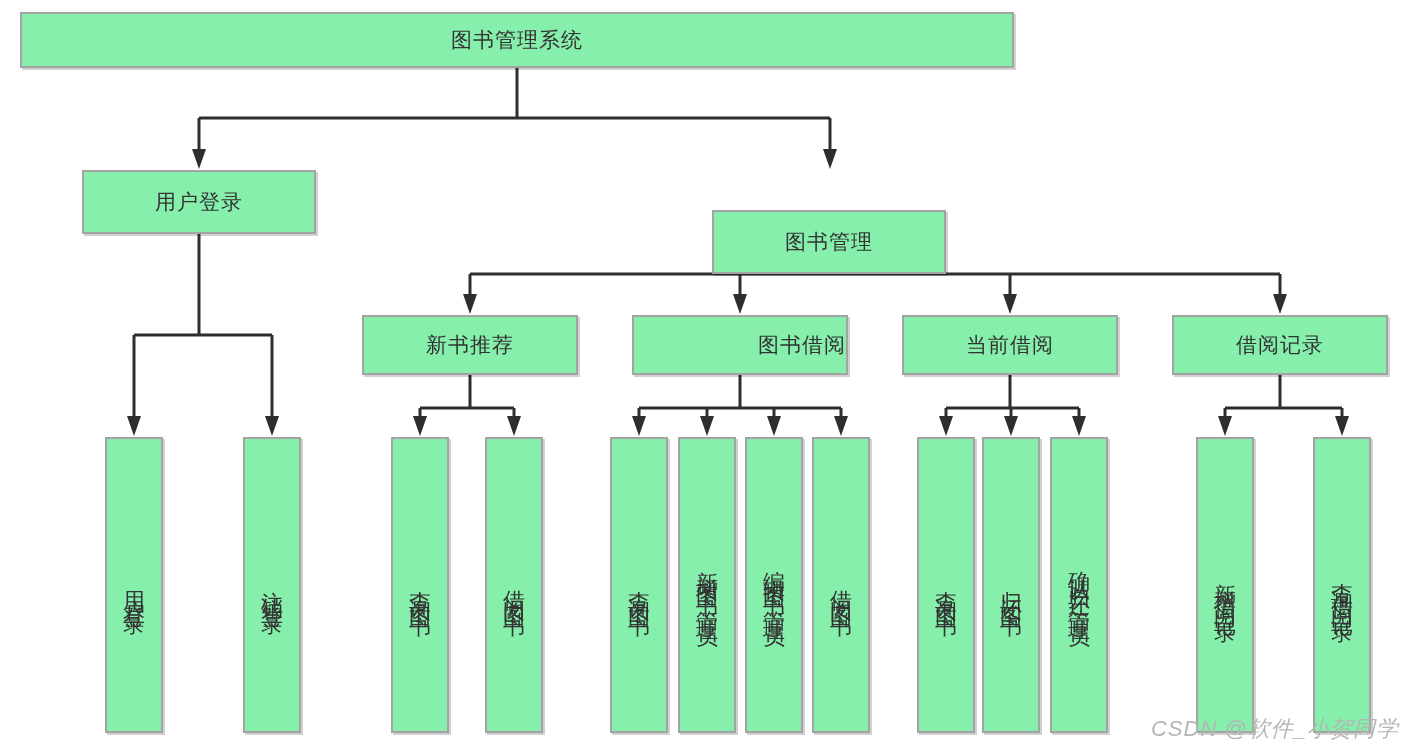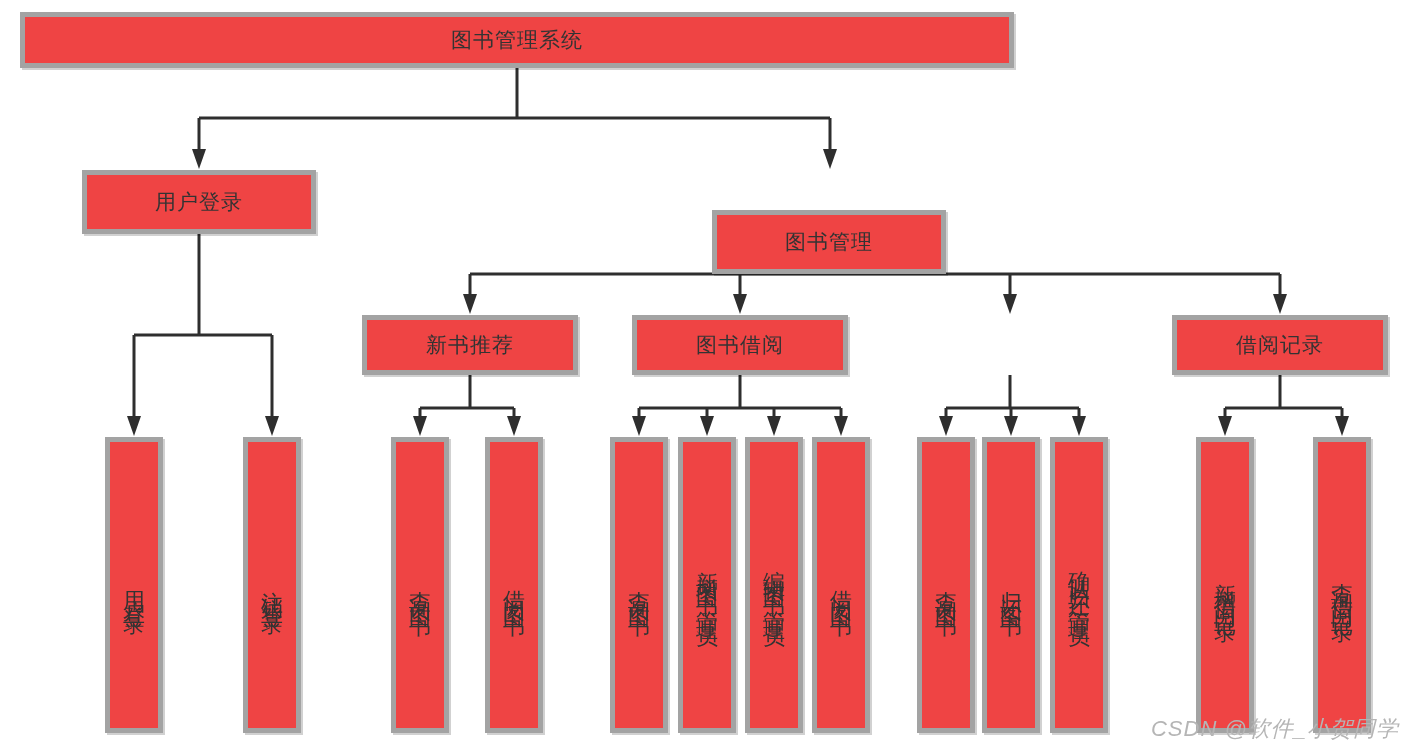--- a/index.html
+++ b/index.html
@@ -7,22 +7,22 @@
     width:1405px; height:747px;
     background:#ffffff;
     font-family:"Liberation Sans","DejaVu Sans",sans-serif;
     position:relative; overflow:hidden;
   }
   .canvas { position:absolute; inset:0; width:1405px; height:747px; }
   svg.connectors { position:absolute; left:0; top:0; width:1405px; height:747px; }
 
   .node {
     position:absolute;
-    background:#ef4444;
-    border:5px solid #a3a3a3;
+    background:#86efac;
+    border:2px solid #a3a3a3;
     box-sizing:border-box;
     display:flex; align-items:center; justify-content:center;
     box-shadow:2px 2px 0 rgba(0,0,0,0.18);
     color:#333333;
   }
   .node .hlabel {
     font-size:21px; letter-spacing:1px; color:#333333; white-space:nowrap;
   }
   .root  { left:20px;  top:12px;  width:994px; height:56px; }
   .lvl2  { width:234px; height:64px; top:170px; }
@@ -90,22 +90,25 @@
   <div class="node lvl2" style="left:82px;">
     <span class="hlabel">用户登录</span>
   </div>
   <div class="node lvl2" style="left:712px;margin-top:40px;">
     <span class="hlabel">图书管理</span>
   </div>
 
   <div class="node lvl3" style="left:362px;">
     <span class="hlabel">新书推荐</span>
   </div>
-  <div class="node lvl3" style="left:632px;">
+  <div class="node lvl3" style="left:632px;justify-content:flex-end;">
     <span class="hlabel">图书借阅</span>
+  </div>
+  <div class="node lvl3" style="left:902px;">
+    <span class="hlabel">当前借阅</span>
   </div>
   <div class="node lvl3" style="left:1172px;">
     <span class="hlabel">借阅记录</span>
   </div>
 
   <div class="node leaf" style="left:105px;">
     <span class="vlabel">用户登录</span>
   </div>
   <div class="node leaf" style="left:243px;">
     <span class="vlabel">注销登录</span>

